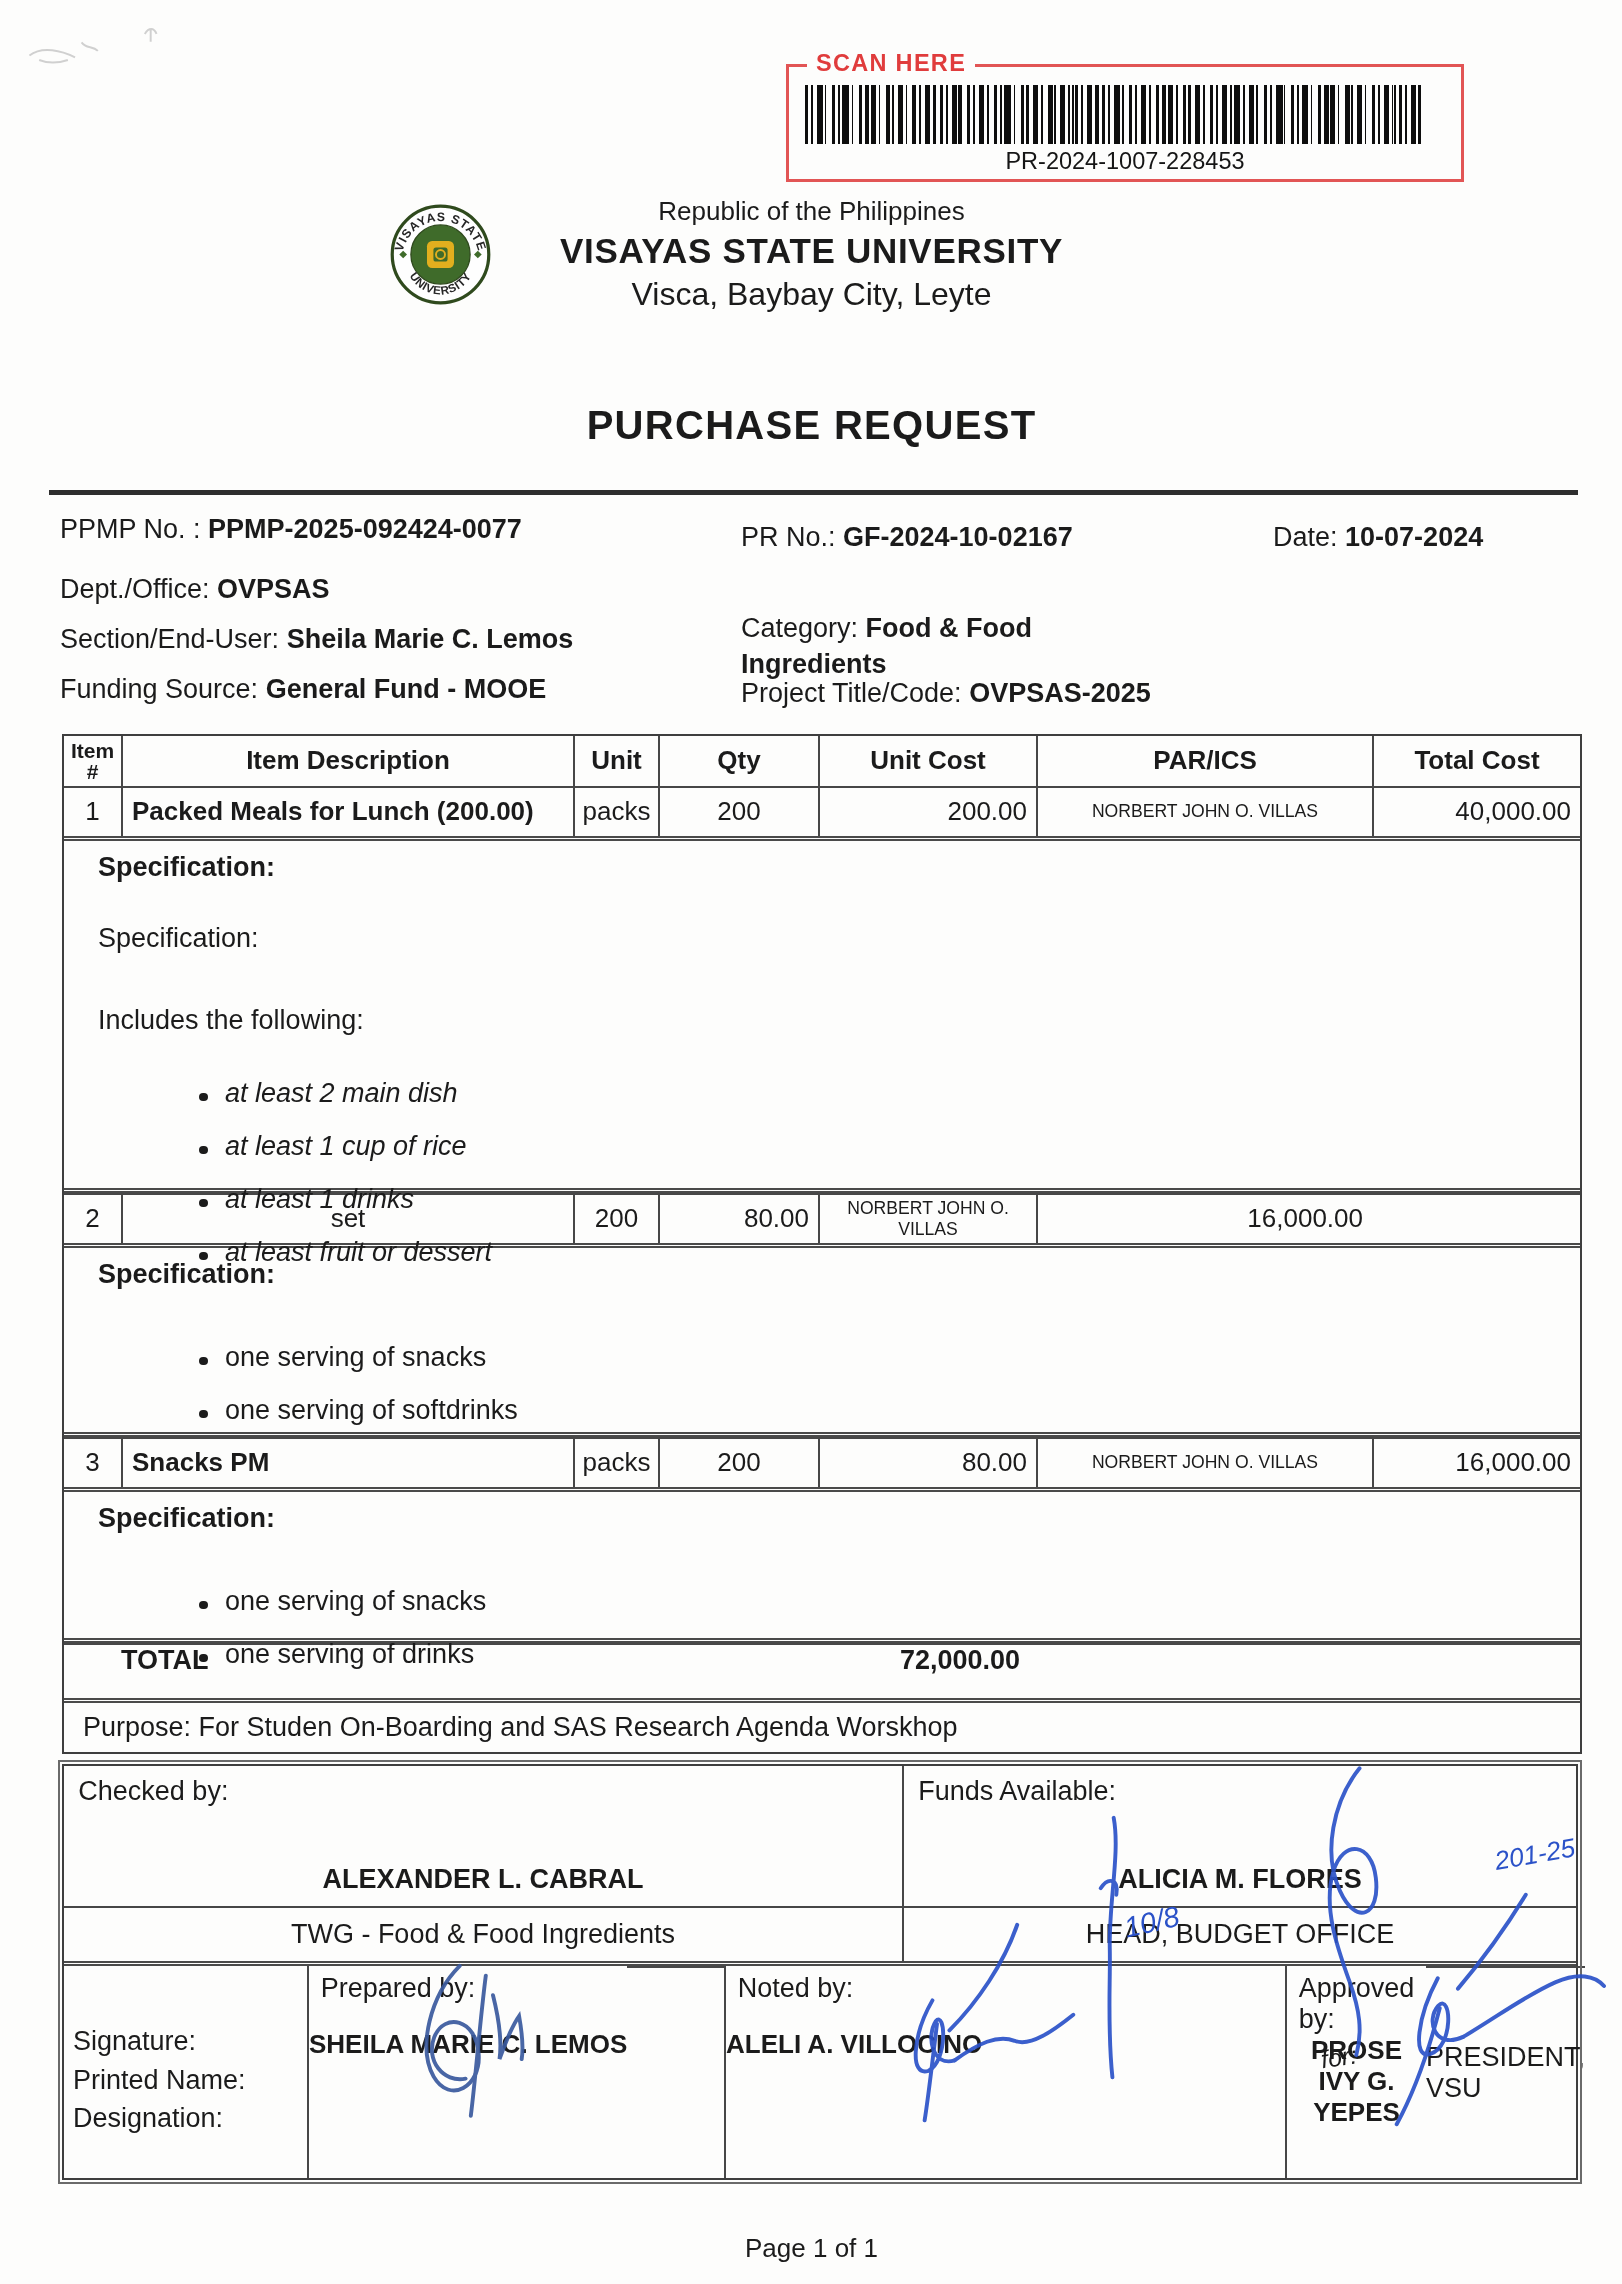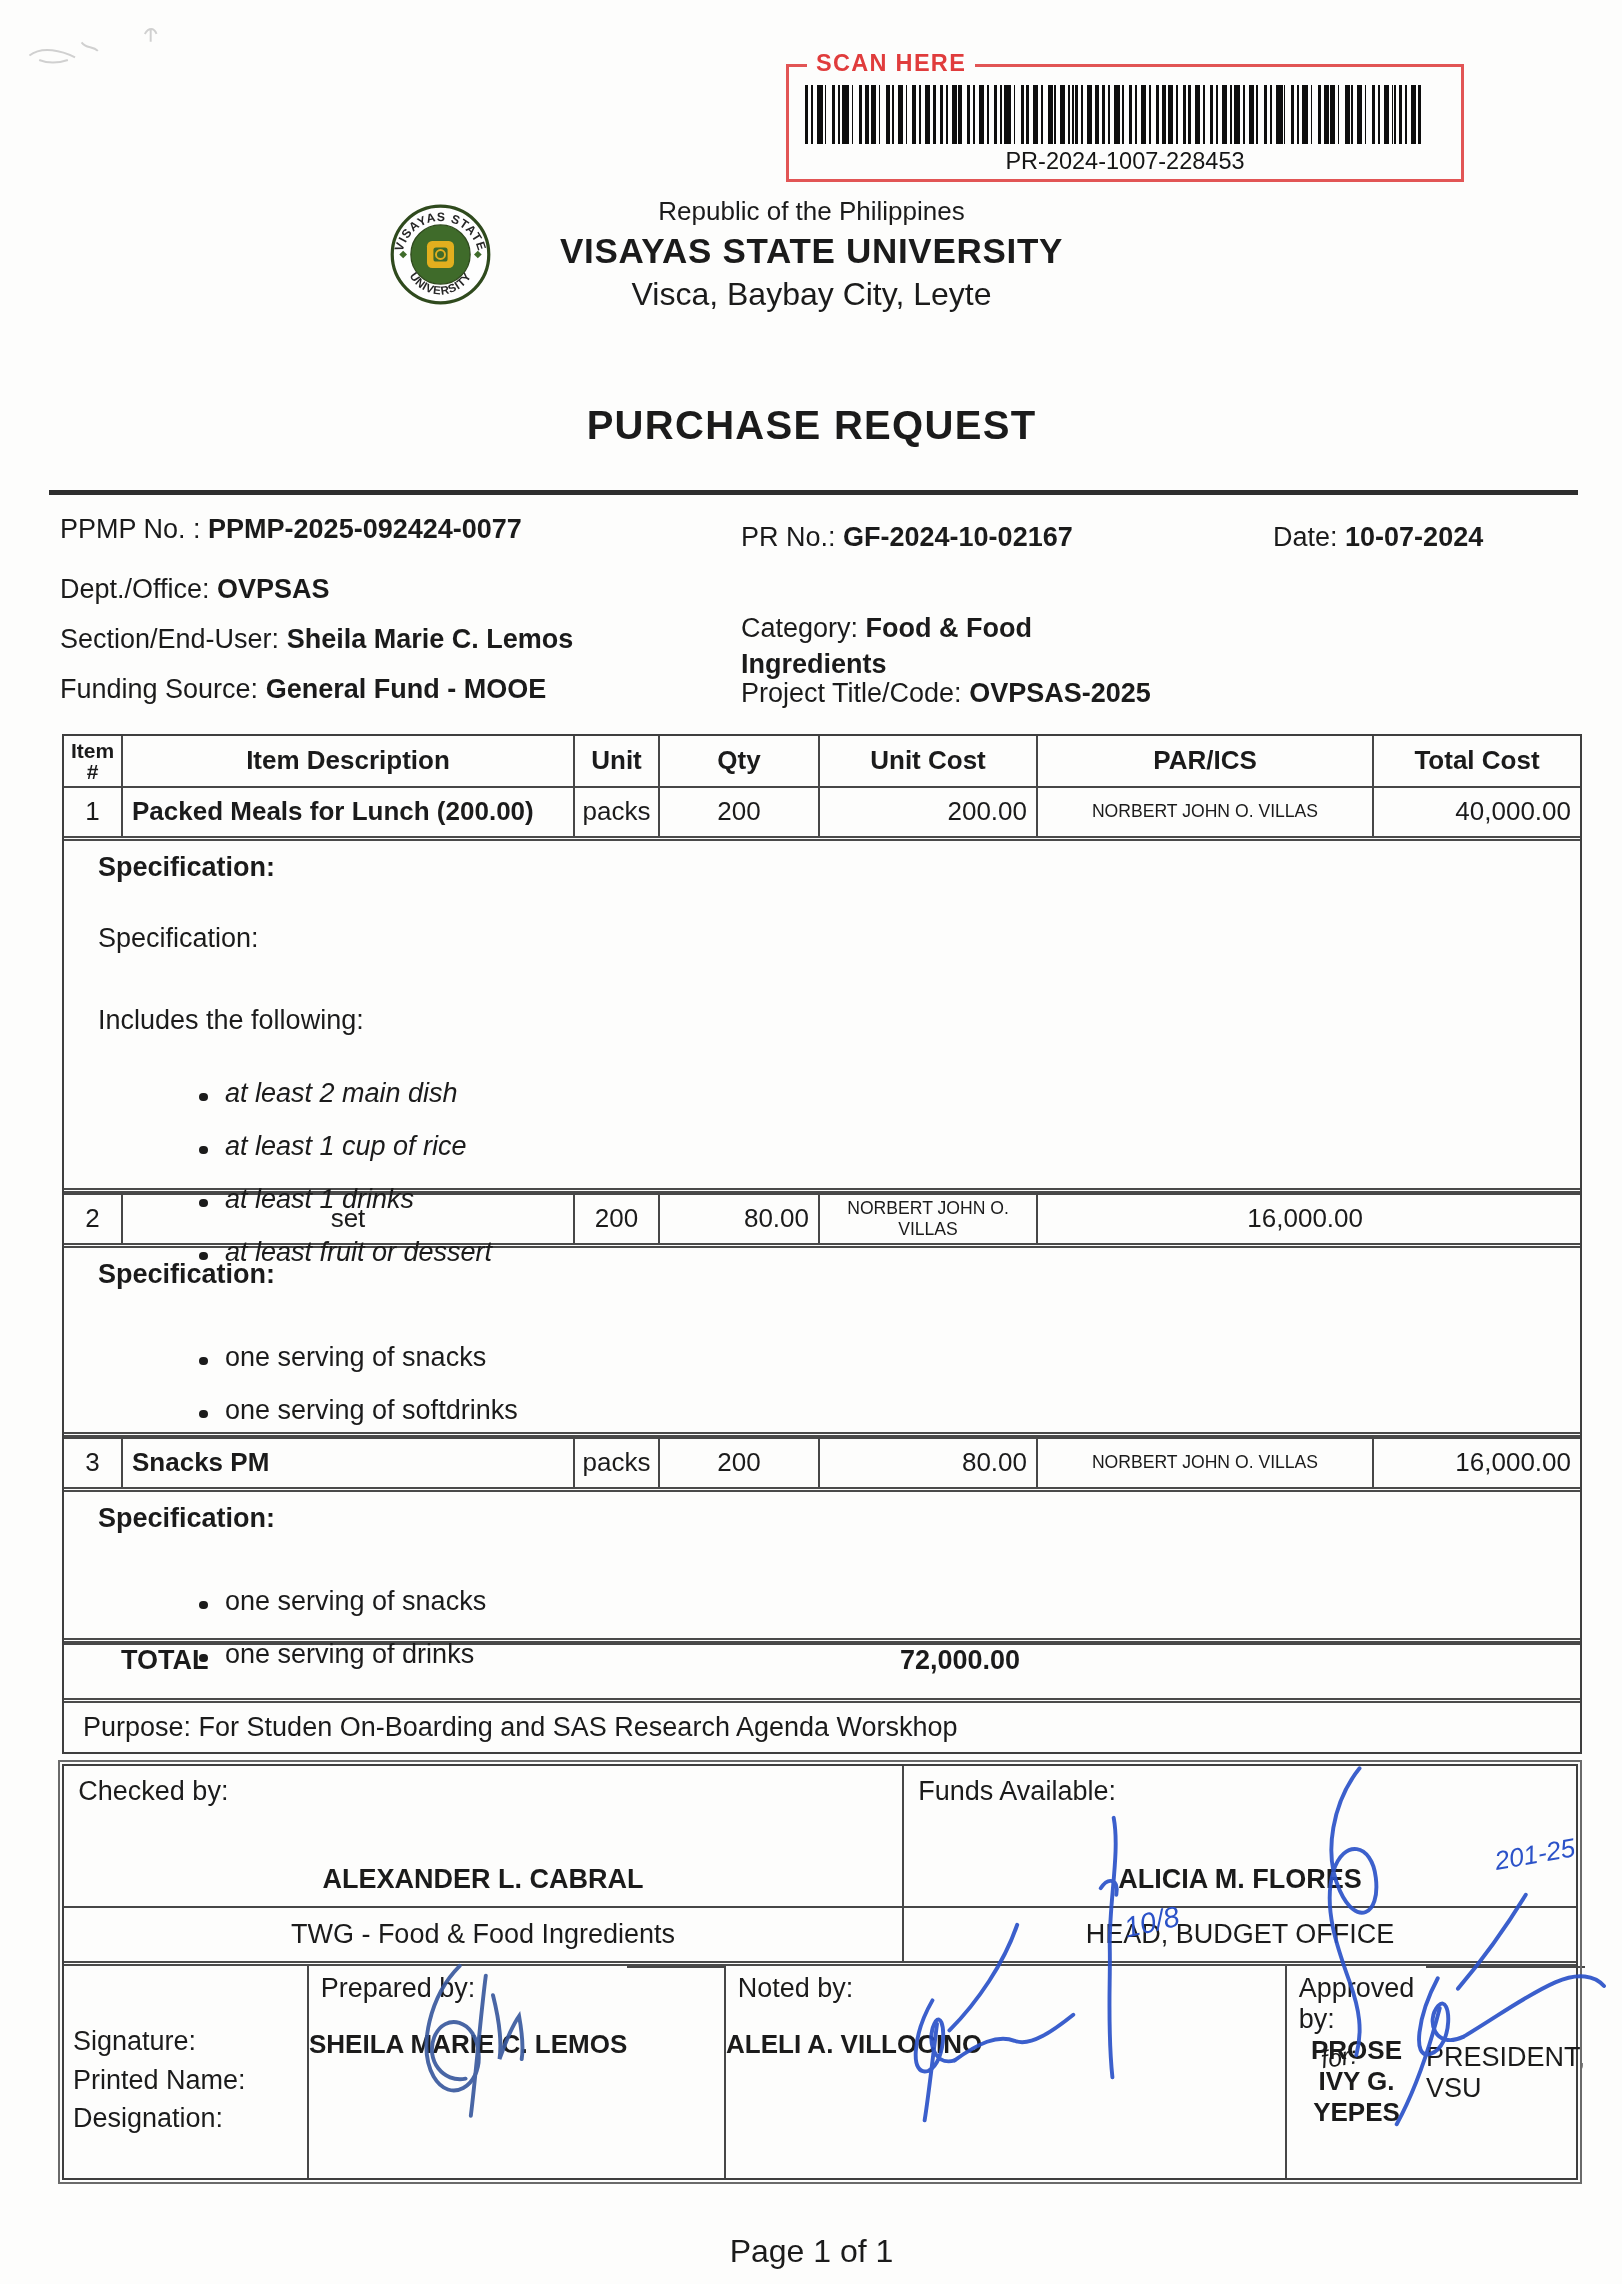--- a/index.html
+++ b/index.html
@@ -113,21 +113,21 @@
   .rowlabels{position:relative;height:212px;}
   .rowlabels div{position:absolute;left:9px;}
   .rl-sig{top:60px;}
   .rl-name{top:99px;}
   .rl-desig{top:137px;}
   .by-top{height:98px;display:flex;flex-direction:column;}
   .by-label{padding:6.5px 11.7px 0 11.7px;}
   .by-name{margin-top:auto;text-align:center;font-weight:bold;font-size:26px;padding-bottom:3.9px;}
   .by-desig{border-top:2.6px solid #474747;flex:1;display:flex;align-items:center;justify-content:center;min-height:65px;}
   
-  .footer{position:absolute;left:0;top:2233px;width:100%;text-align:center;font-size:32px;}
+  .footer{position:absolute;left:0;top:2233px;width:100%;text-align:center;font-size:26px;}
   
   .ink{position:absolute;left:0;top:0;width:1623px;height:2284px;pointer-events:none;}
 </style>
 </head>
 <body>
 
 <div class="page">
 
   <div class="scan-box">
     <div class="scan-label">SCAN HERE</div>

